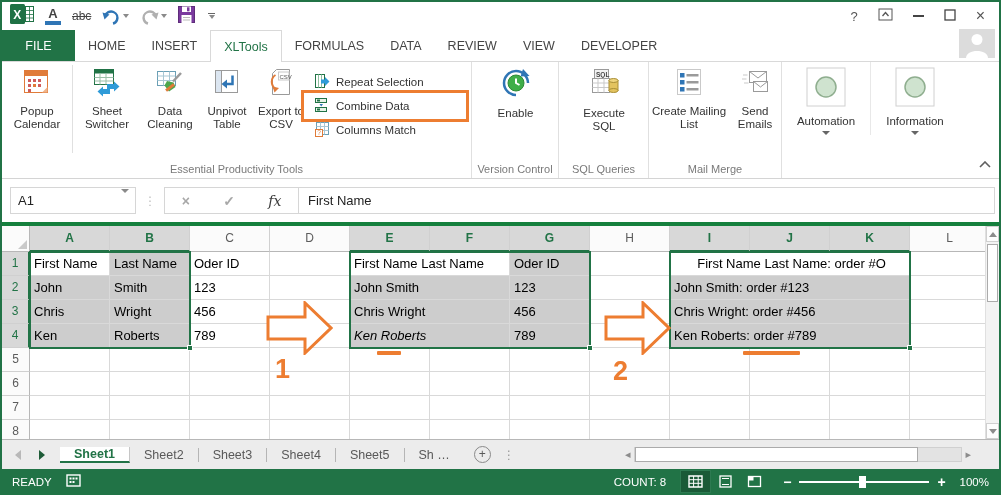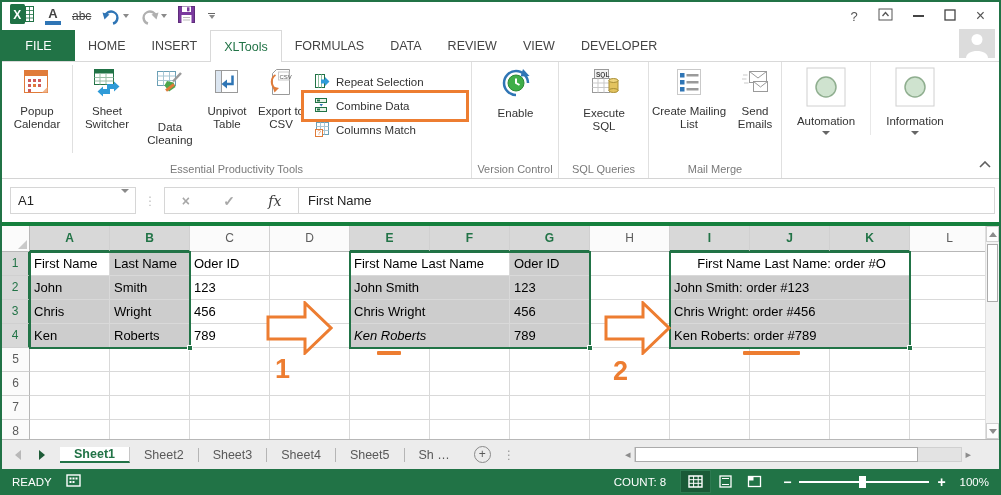--- a/index.html
+++ b/index.html
@@ -212,21 +212,21 @@
         <div class="bigbtn" style="width:68px;">
           <span><svg width="30" height="30">
                 <rect x="2.5" y="2.5" width="19" height="15" fill="#fff" stroke="#217346"></rect>
                 <rect x="2.5" y="2.5" width="19" height="4" fill="#217346"></rect>
                 <path d="M8 6.5v11 M14 6.5v11 M2.5 10.5h19 M2.5 14h19" stroke="#9bbfa8" fill="none"></path>
                 <polygon points="15,17 22,17 22,14.5 27.5,19.5 22,24.5 22,22 15,22" fill="#2f9bd8"></polygon>
                 <polygon points="18,22 11,22 11,19.5 5.5,24.5 11,29.5 11,27 18,27" fill="#2f9bd8"></polygon>
               </svg></span>
           <div class="lbl">Sheet Switcher</div>
         </div>
-        <div class="bigbtn" style="width:58px;gap:16px;">
+        <div class="bigbtn" style="width:58px;">
           <span><svg width="30" height="30">
                 <rect x="2.5" y="4.5" width="18" height="14" fill="#fff" stroke="#6a9fb5"></rect>
                 <path d="M2.5 9h18 M2.5 13.5h18 M8.5 4.5v14 M14.5 4.5v14" stroke="#a9c7d4" fill="none"></path>
                 <path d="M26 6 L18 14.5" stroke="#9a9a9a" stroke-width="2.5"></path>
                 <polygon points="12,14 18.5,15.5 20.5,20 14,24.5 9.5,18.5" fill="#4ca64c"></polygon>
                 <rect x="10" y="19" width="10" height="3" fill="#e07b39" transform="rotate(-38 15 20.5)"></rect>
               </svg></span>
           <div class="lbl">Data Cleaning</div>
         </div>
         <div class="bigbtn" style="width:56px;">

